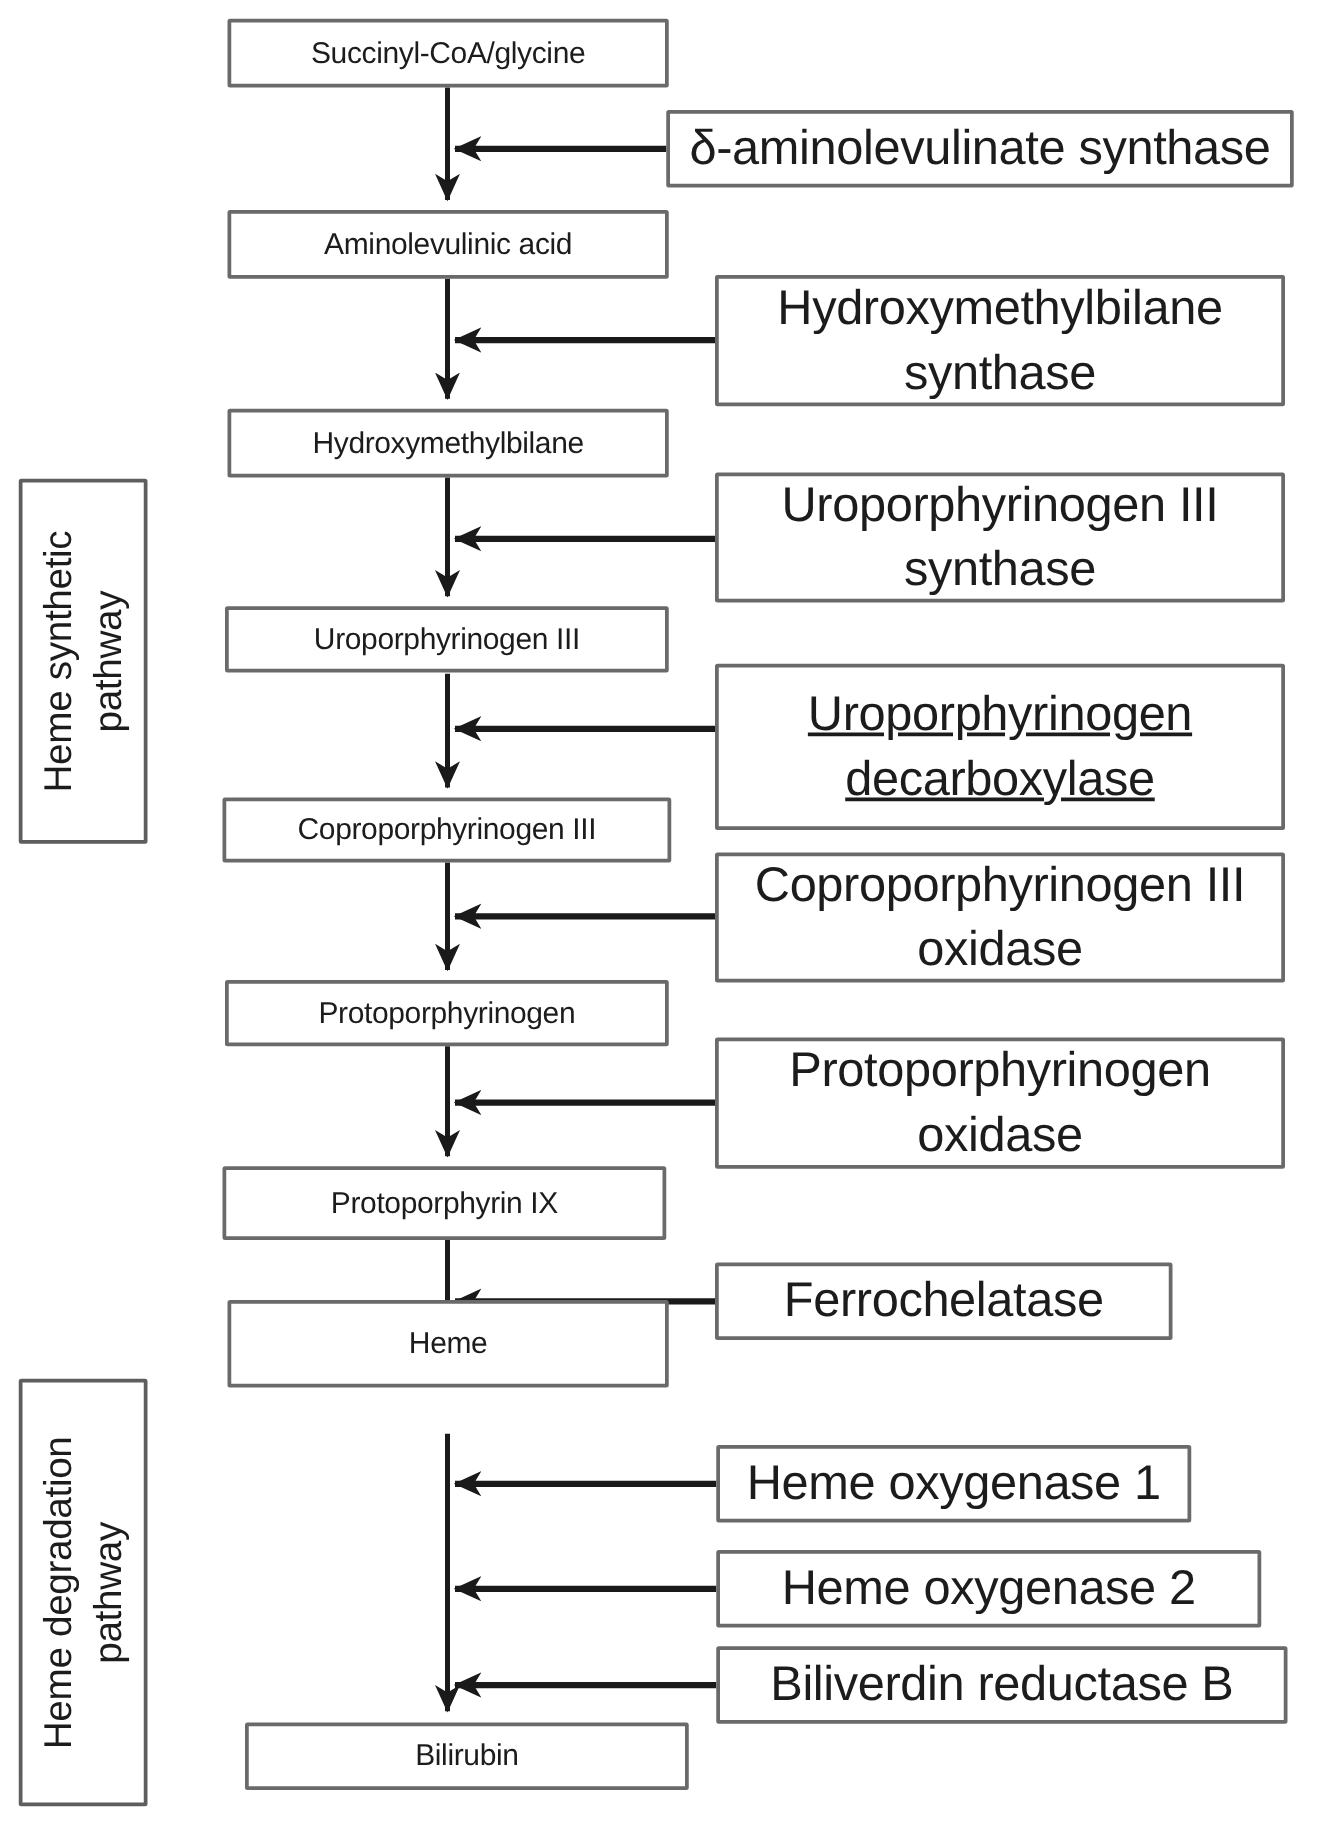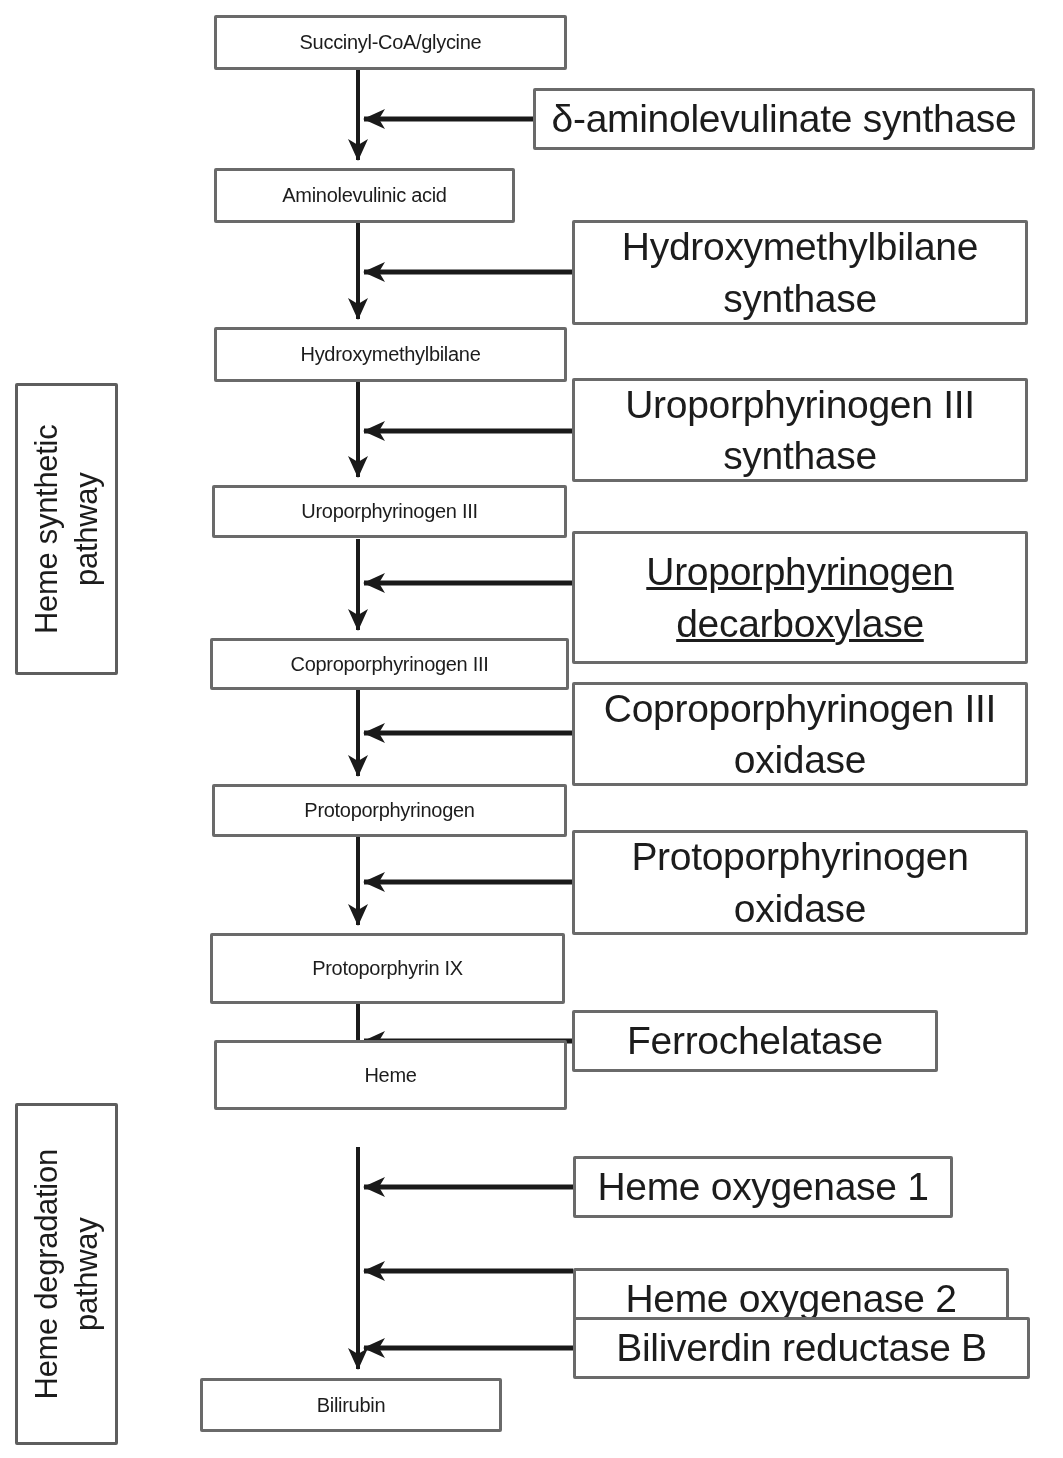--- a/index.html
+++ b/index.html
@@ -17,21 +17,21 @@
     box-sizing:border-box;
     background:#ffffff;
     border:3px solid #6a6a6a;
     border-radius:2px;
     display:flex;align-items:center;justify-content:center;
     text-align:center;
     white-space:pre-line;
     line-height:1.32;
     letter-spacing:-0.3px;
   }
-  .metabolite{font-size:20px;margin-left:32px;}
+  .metabolite{font-size:24px;}
   .enzyme{font-size:39px;}
   .side{
     border:3px solid #5e5e5e;
     white-space:normal;
   }
   .side .rot{
     transform:rotate(-90deg);
     flex-shrink:0;
     text-align:center;
     font-size:31px;
@@ -78,38 +78,38 @@
   <div class="box side" style="left:15px;top:383px;width:103px;height:292px;">
     <div class="rot rot-1">Heme synthetic
 pathway</div>
   </div>
   <div class="box side" style="left:15px;top:1103px;width:103px;height:342px;">
     <div class="rot rot-2">Heme degradation
 pathway</div>
   </div>
 
   <div class="box metabolite" style="left:182px;top:15px;width:353px;height:55px;">Succinyl-CoA/glycine</div>
-  <div class="box metabolite" style="left:182px;top:168px;width:301px;height:55px;">Aminolevulinic acid</div>
+  <div class="box metabolite" style="left:182px;top:168px;width:353px;height:55px;">Aminolevulinic acid</div>
   <div class="box metabolite" style="left:182px;top:327px;width:353px;height:55px;">Hydroxymethylbilane</div>
   <div class="box metabolite" style="left:180px;top:485px;width:355px;height:53px;">Uroporphyrinogen III</div>
   <div class="box metabolite" style="left:178px;top:638px;width:359px;height:52px;">Coproporphyrinogen III</div>
   <div class="box metabolite" style="left:180px;top:784px;width:355px;height:53px;">Protoporphyrinogen</div>
-  <div class="box metabolite" style="left:178px;top:933px;width:355px;height:71px;">Protoporphyrin IX</div>
+  <div class="box metabolite" style="left:178px;top:933px;width:355px;height:59px;">Protoporphyrin IX</div>
   <div class="box metabolite" style="left:182px;top:1040px;width:353px;height:70px;">Heme</div>
-  <div class="box metabolite" style="left:168px;top:1378px;width:302px;height:54px;">Bilirubin</div>
+  <div class="box metabolite" style="left:196px;top:1378px;width:355px;height:54px;">Bilirubin</div>
 
   <div class="box enzyme" style="left:533px;top:88px;width:502px;height:62px;">δ-aminolevulinate synthase</div>
   <div class="box enzyme" style="left:572px;top:220px;width:456px;height:105px;">Hydroxymethylbilane
 synthase</div>
   <div class="box enzyme" style="left:572px;top:378px;width:456px;height:104px;">Uroporphyrinogen III
 synthase</div>
   <div class="box enzyme" style="left:572px;top:531px;width:456px;height:133px;text-decoration:underline;">Uroporphyrinogen
 decarboxylase</div>
   <div class="box enzyme" style="left:572px;top:682px;width:456px;height:104px;">Coproporphyrinogen III
 oxidase</div>
   <div class="box enzyme" style="left:572px;top:830px;width:456px;height:105px;">Protoporphyrinogen
 oxidase</div>
   <div class="box enzyme" style="left:572px;top:1010px;width:366px;height:62px;">Ferrochelatase</div>
   <div class="box enzyme" style="left:573px;top:1156px;width:380px;height:62px;">Heme oxygenase 1</div>
-  <div class="box enzyme" style="left:573px;top:1240px;width:436px;height:62px;margin-top:28px;">Heme oxygenase 2</div>
+  <div class="box enzyme" style="left:573px;top:1240px;width:436px;height:62px;">Heme oxygenase 2</div>
   <div class="box enzyme" style="left:573px;top:1317px;width:457px;height:62px;text-align:center;">Biliverdin reductase B</div>
 
 </div>
 
 </body></html>

